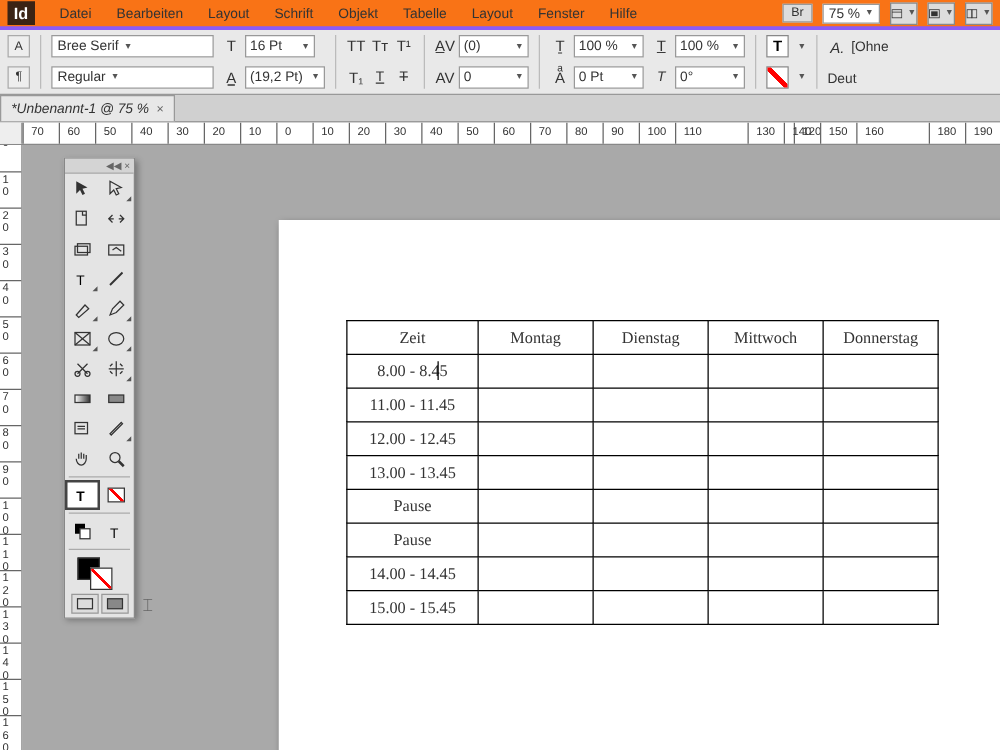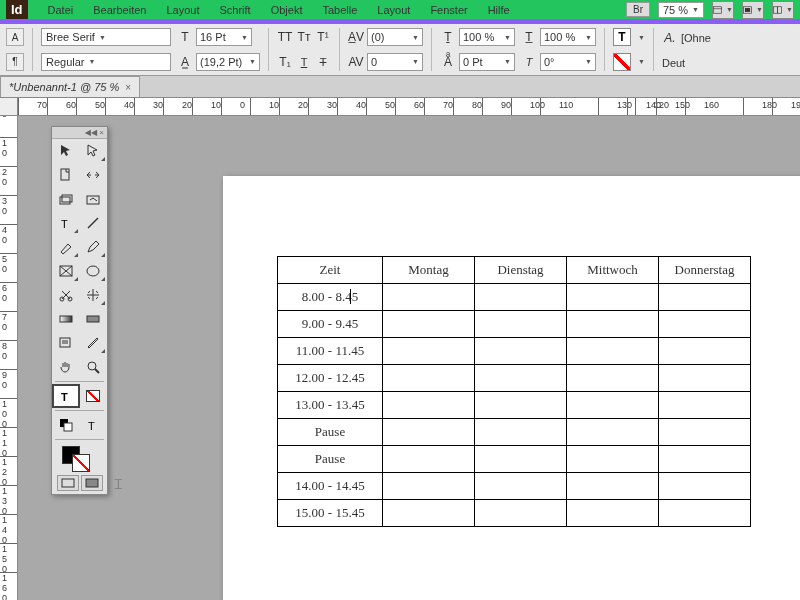--- a/index.html
+++ b/index.html
@@ -1,17 +1,17 @@
 <!DOCTYPE html>
 <html><head>
 <meta charset="utf-8">
 <style>
 *{box-sizing:border-box;margin:0;padding:0;font-family:Tahoma,Arial,sans-serif;font-size:11px;color:#333}
 body{background:#a9a9a9;width:800px;height:600px;overflow:hidden;position:relative}
-.menubar{background:#22c55e;border-bottom:5px solid #8b5cf6;height:24px;display:flex;align-items:center;padding:0 6px;gap:4px}
+.menubar{background:#f97316;border-bottom:3px solid #8b5cf6;height:24px;display:flex;align-items:center;padding:0 6px;gap:4px}
 .id-logo{background:#3b2314;color:#fff;font-weight:bold;font-size:13px;padding:2px 5px;margin-right:8px;font-family:Arial}
 .menu-item{padding:3px 8px;cursor:default}
 .menubar-right{margin-left:auto;display:flex;align-items:center;gap:8px}
 .br-badge{border:1px solid #999;background:#ddd;padding:1px 6px;font-size:10px}
 .zoom-sel{display:flex;align-items:center;border:1px solid #999;background:#fff;padding:1px 4px;font-size:10px}
 .tri{font-size:7px;margin-left:4px;color:#555}
 .right-icons{display:flex;gap:8px}
 .ricon{width:22px;height:18px;border:1px solid #888;background:#ddd;display:flex;align-items:center;justify-content:center}
 .ricon svg{width:14px;height:12px}
 .control-bar{background:#e9e9e9;border-bottom:1px solid #999;height:52px;display:flex;padding:2px 6px;gap:6px}
@@ -22,21 +22,21 @@
 .num-sel{display:flex;align-items:center;border:1px solid #999;background:#fff;padding:1px 3px;height:18px;justify-content:space-between;width:56px}
 .num-sel-w{width:64px}
 .ico{width:16px;height:16px;display:flex;align-items:center;justify-content:center;font-size:12px}
 .row{display:flex;align-items:center;gap:3px}
 .tab-bar{background:#d0d0d0;height:22px;border-bottom:1px solid #888;display:flex;align-items:flex-end}
 .doc-tab{background:#e8e8e8;border:1px solid #999;border-bottom:none;padding:3px 8px;font-style:italic;display:flex;align-items:center;gap:6px;height:21px}
 .tab-x{font-style:normal;color:#666;font-size:10px}
 .hruler{background:#fff;height:18px;border-bottom:1px solid #888;display:flex;position:relative;overflow:hidden}
 .hruler .corner{width:18px;height:18px;background:#eee;border-right:1px solid #888;flex-shrink:0}
 .hruler .ticks{position:relative;flex:1}
-.htick{position:absolute;top:0;font-size:9px;color:#333;border-left:1px solid #666;height:18px;padding-left:18px;padding-top:2px}
+.htick{position:absolute;top:0;font-size:9px;color:#333;border-left:1px solid #666;height:18px;padding-left:6px;padding-top:2px}
 .workarea{position:relative;height:484px;display:flex}
 .vruler{width:18px;background:#fff;border-right:1px solid #888;position:relative;overflow:hidden}
 .vtick{position:absolute;left:0;font-size:9px;border-top:1px solid #666;width:18px;padding-left:2px}
 .canvas{flex:1;position:relative;background:#a9a9a9;overflow:hidden}
 .page{position:absolute;left:205px;top:60px;width:700px;height:700px;background:#fff;box-shadow:2px 2px 6px rgba(0,0,0,.4)}
 .sched{position:absolute;left:54px;top:80px;border-collapse:collapse}
 .sched td,.sched th{border:1px solid #000;padding:5px 12px;font-family:"Georgia",serif;font-size:13px;text-align:center;height:27px}
 .sched th{font-weight:normal}
 .sched .zeit{width:105px}
 .sched .day{width:92px}
@@ -305,27 +305,20 @@
         </tbody>
           <tbody id="sched-body">
             <tr>
               <td class="zeit cursor-cell">8.00 - 8.45<span class="txt-cursor"></span></td>
               <td class="day"></td>
               <td class="day"></td>
               <td class="day"></td>
               <td class="day"></td>
             </tr>
             <tr>
-              <td class="zeit">9.00 - 9.45</td>
-              <td class="day"></td>
-              <td class="day"></td>
-              <td class="day"></td>
-              <td class="day"></td>
-            </tr>
-            <tr>
               <td class="zeit">11.00 - 11.45</td>
               <td class="day"></td>
               <td class="day"></td>
               <td class="day"></td>
               <td class="day"></td>
             </tr>
             <tr>
               <td class="zeit">12.00 - 12.45</td>
               <td class="day"></td>
               <td class="day"></td>

